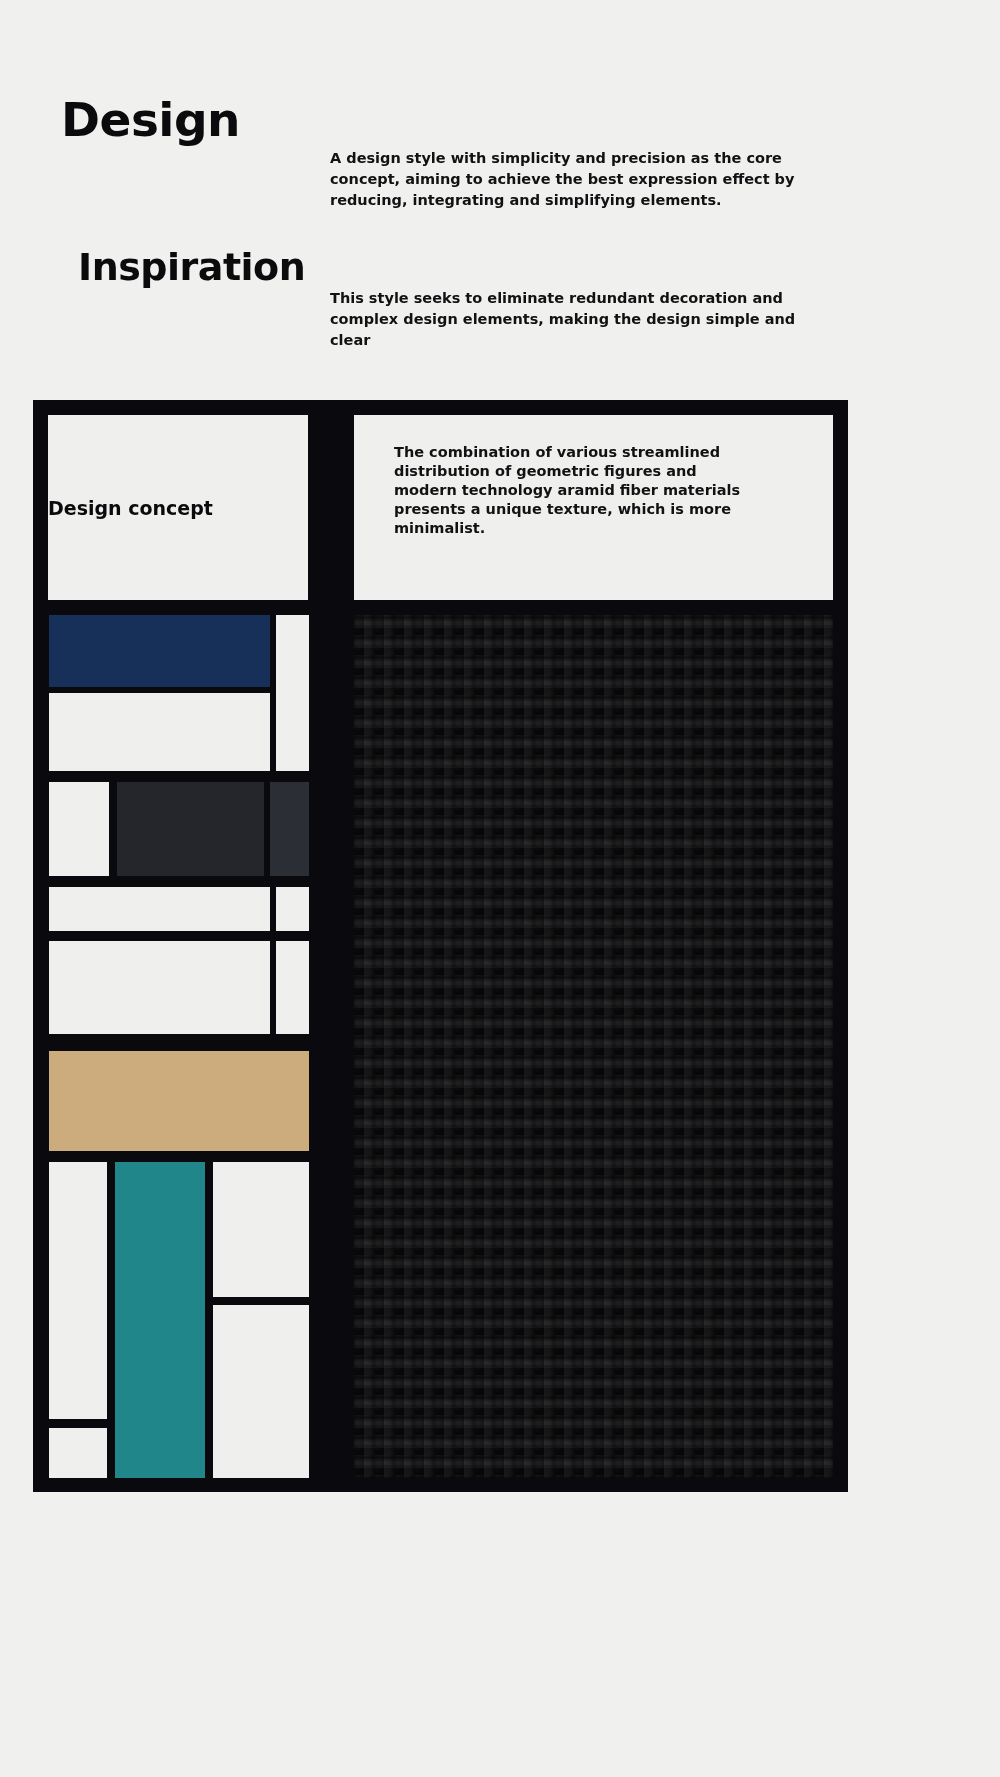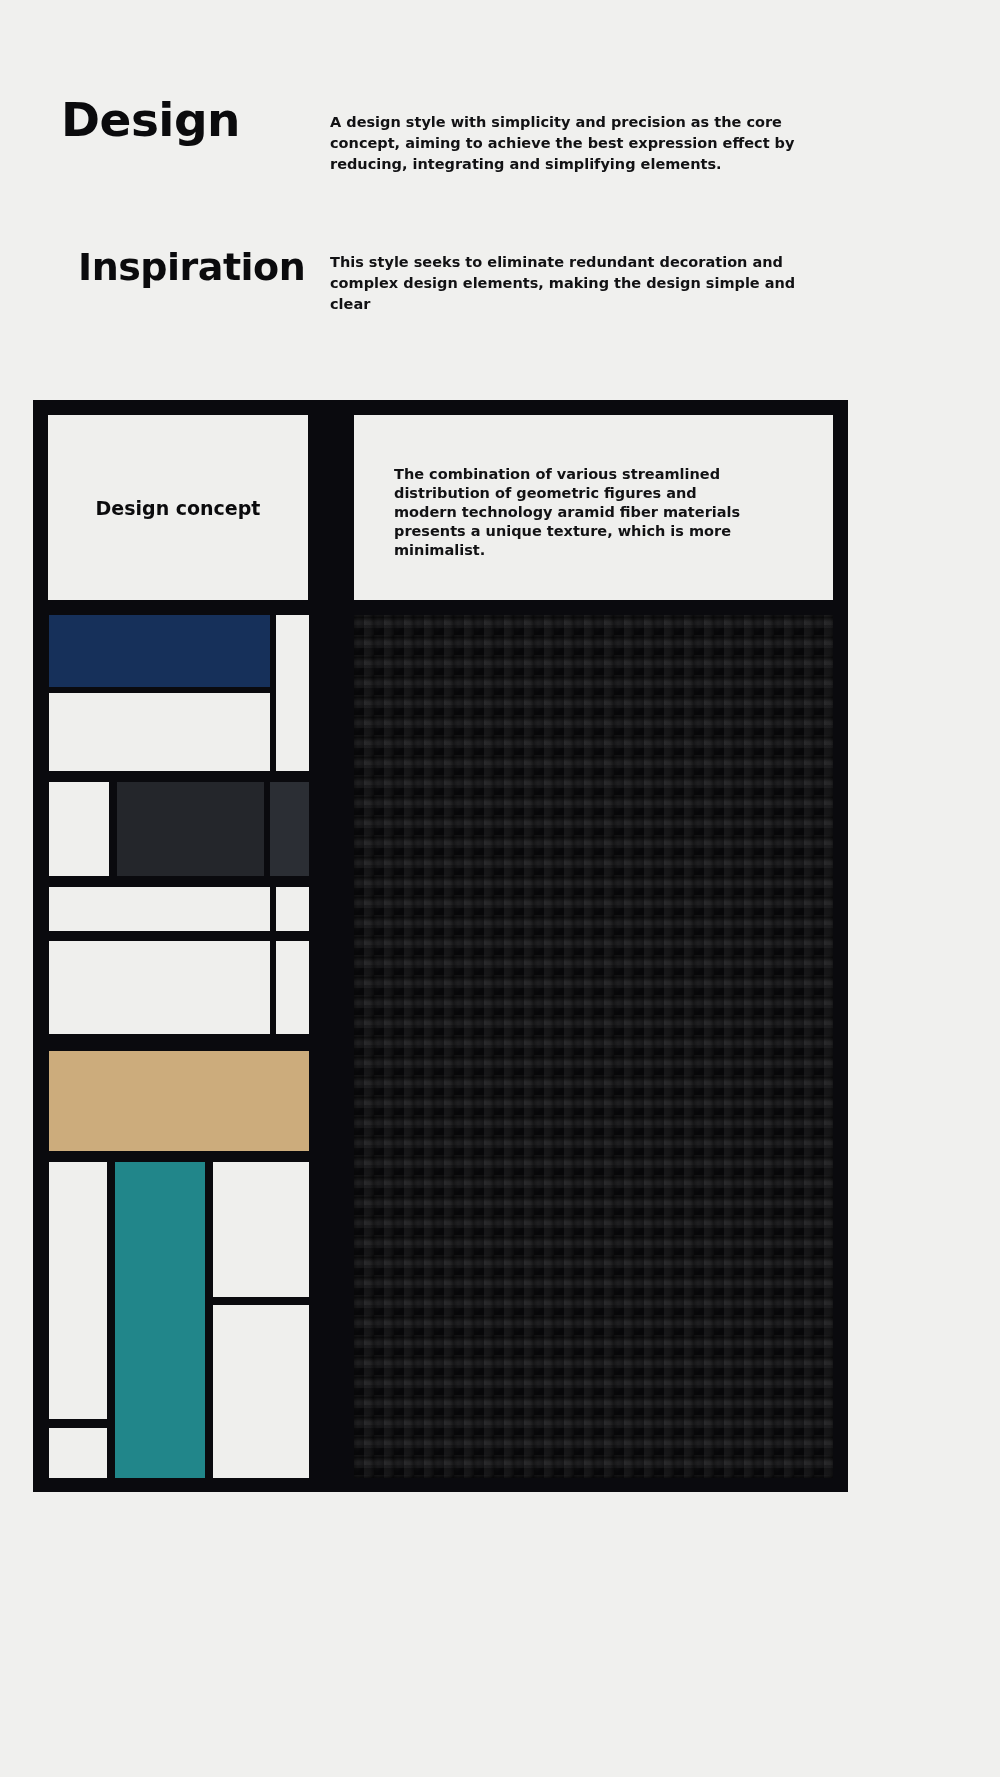--- a/index.html
+++ b/index.html
@@ -28,20 +28,21 @@
 
   .hero-para {
     position: absolute;
     left: 330px;
     width: 500px;
     font-family: "DejaVu Sans", sans-serif;
     font-weight: bold;
     font-size: 14.5px;
     line-height: 21px;
     color: #121214;
+    margin-top: 36px;
   }
   #para-1 { top: 112px; }
   #para-2 { top: 252px; }
 
   
   #poster {
     position: absolute;
     left: 33px;
     top: 400px;
     width: 815px;
@@ -58,31 +59,30 @@
   .blk.teal  { background: #21868a; }
   .blk.dkgray{ background: #24262b; }
   .blk.dkgray2{ background: #2b2e34; }
 
   
   .blk-label {
     font-family: "DejaVu Sans", sans-serif;
     font-weight: bold;
     font-size: 19px;
     color: #0b0b0d;
-    text-align: center;
     width: 100%;
   }
   #block-concept {
     display: flex;
     align-items: center;
     justify-content: center;
   }
 
   #block-desc {
-    padding: 50px 0 0 40px;
+    padding: 28px 0 0 40px;
   }
   .desc-text {
     font-family: "DejaVu Sans", sans-serif;
     font-weight: bold;
     font-size: 14.5px;
     line-height: 19px;
     color: #121214;
     width: 370px;
   }
 

